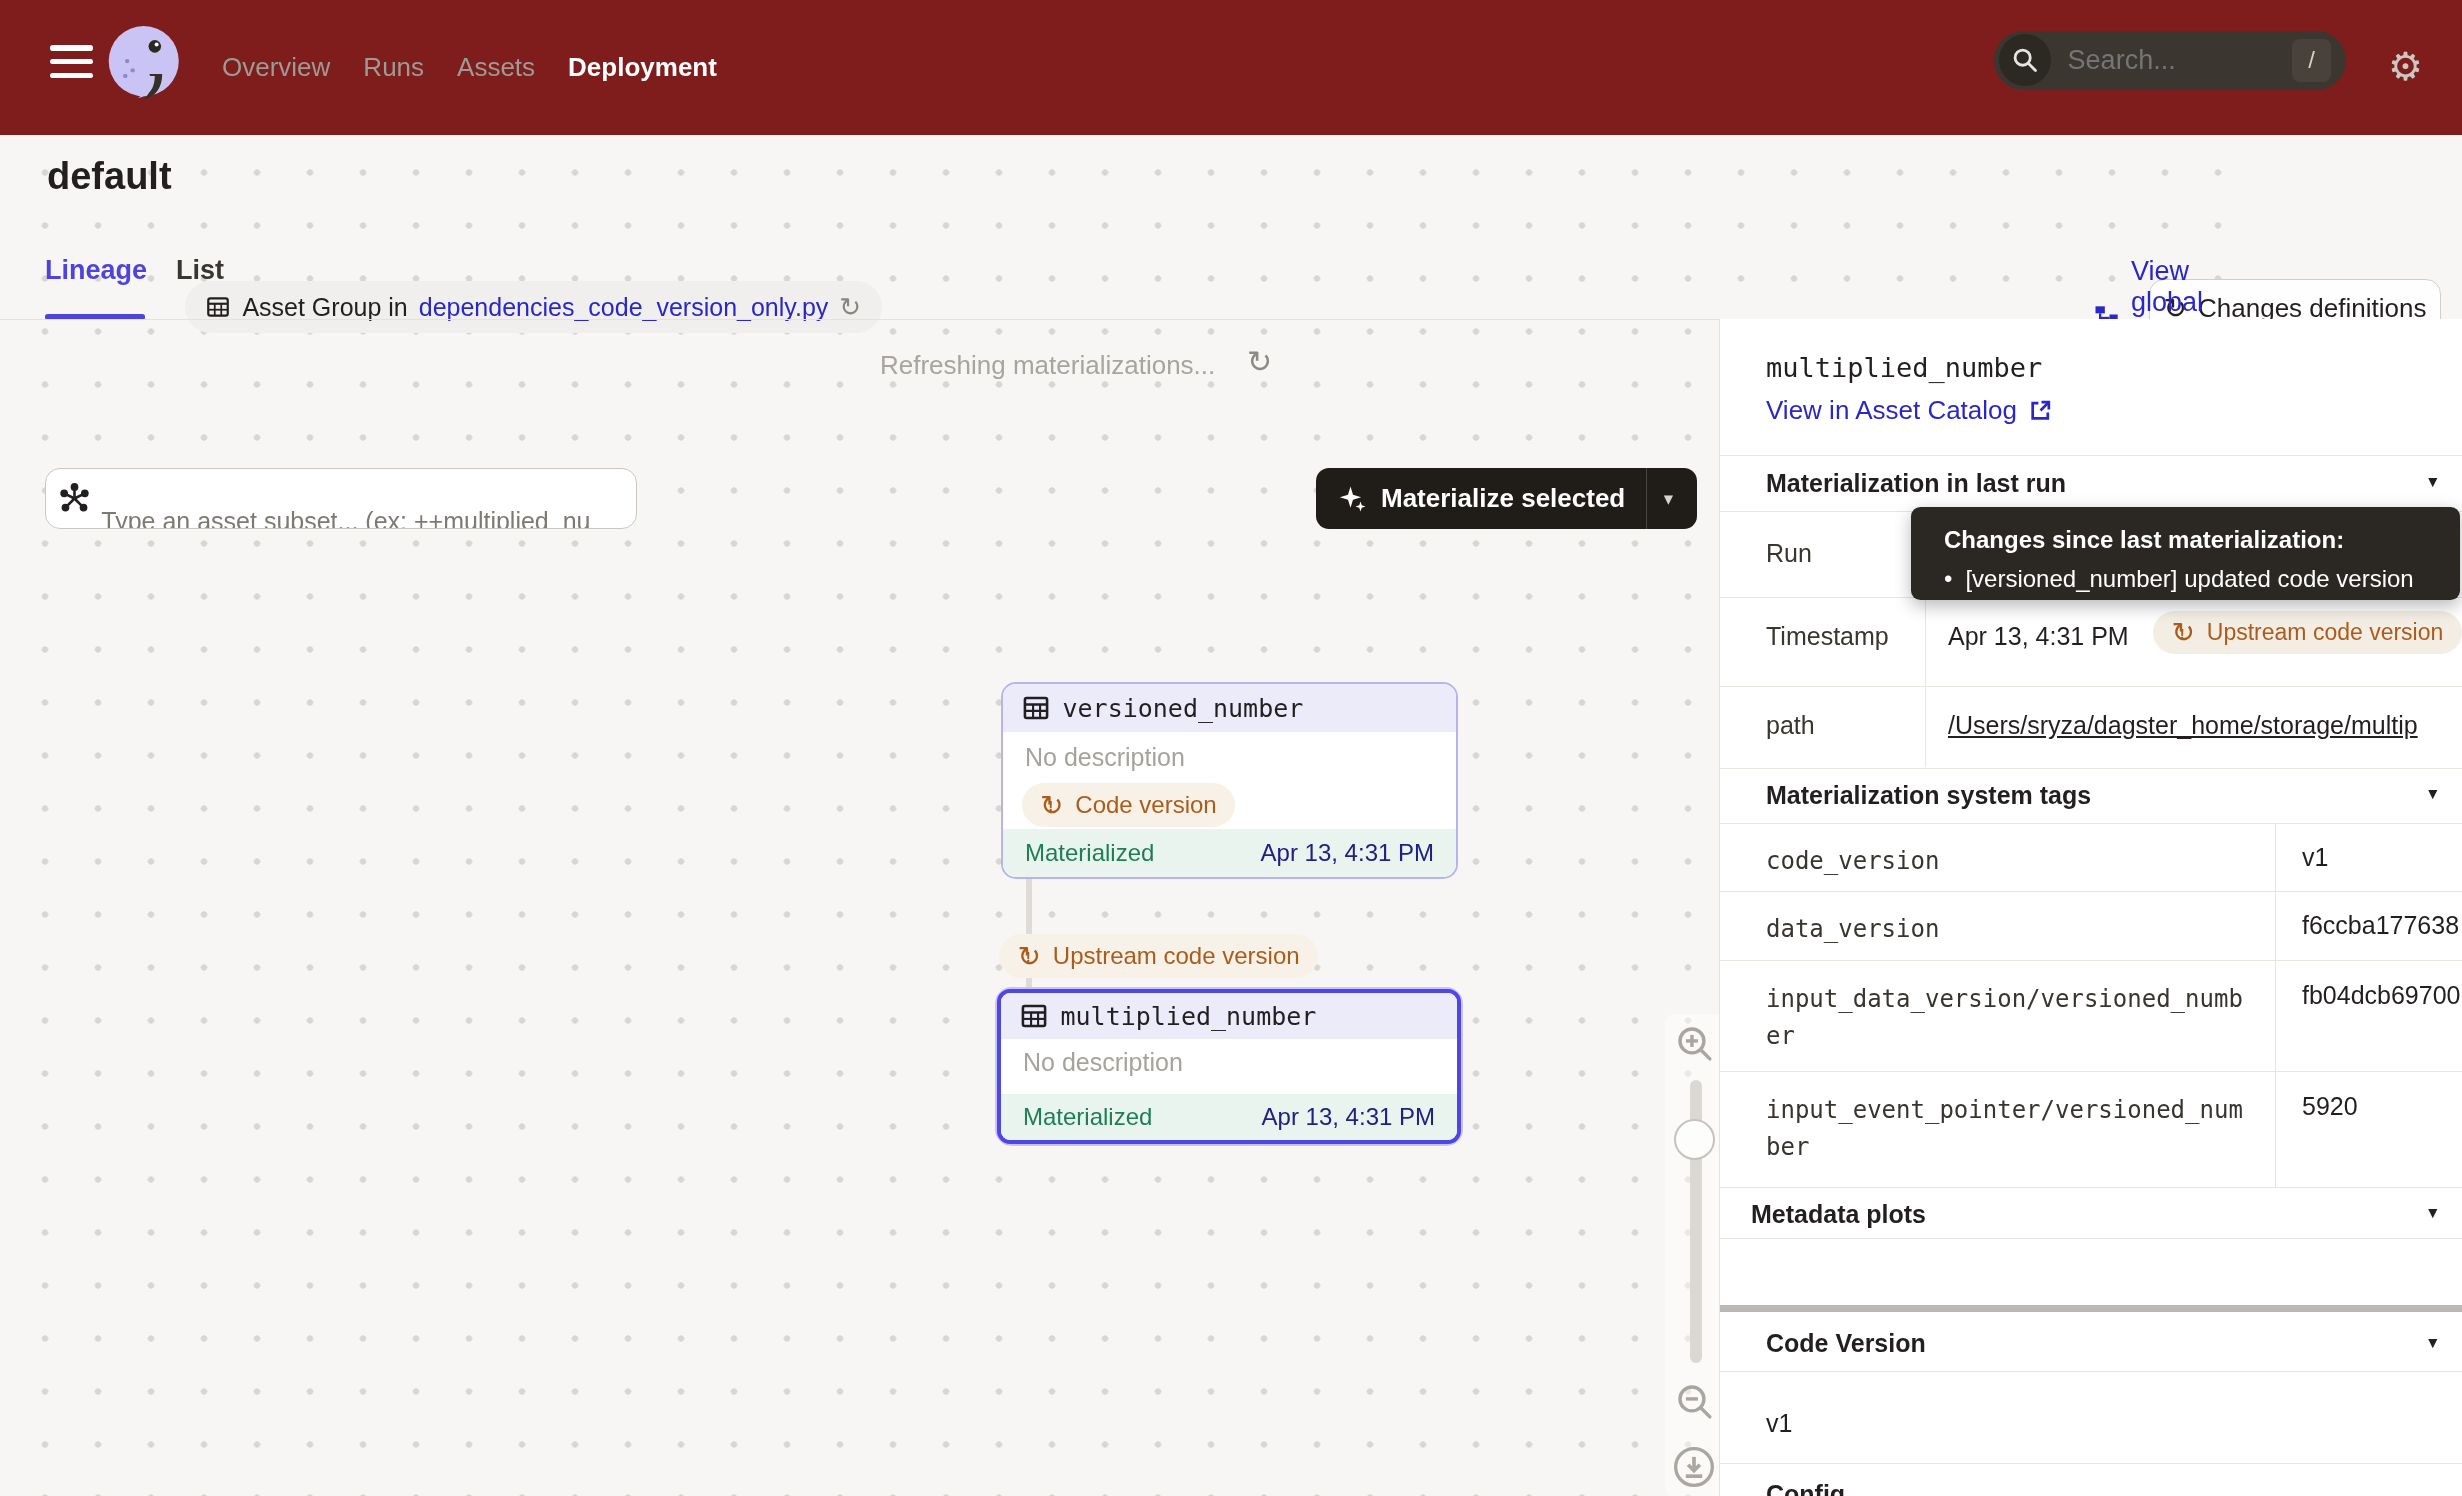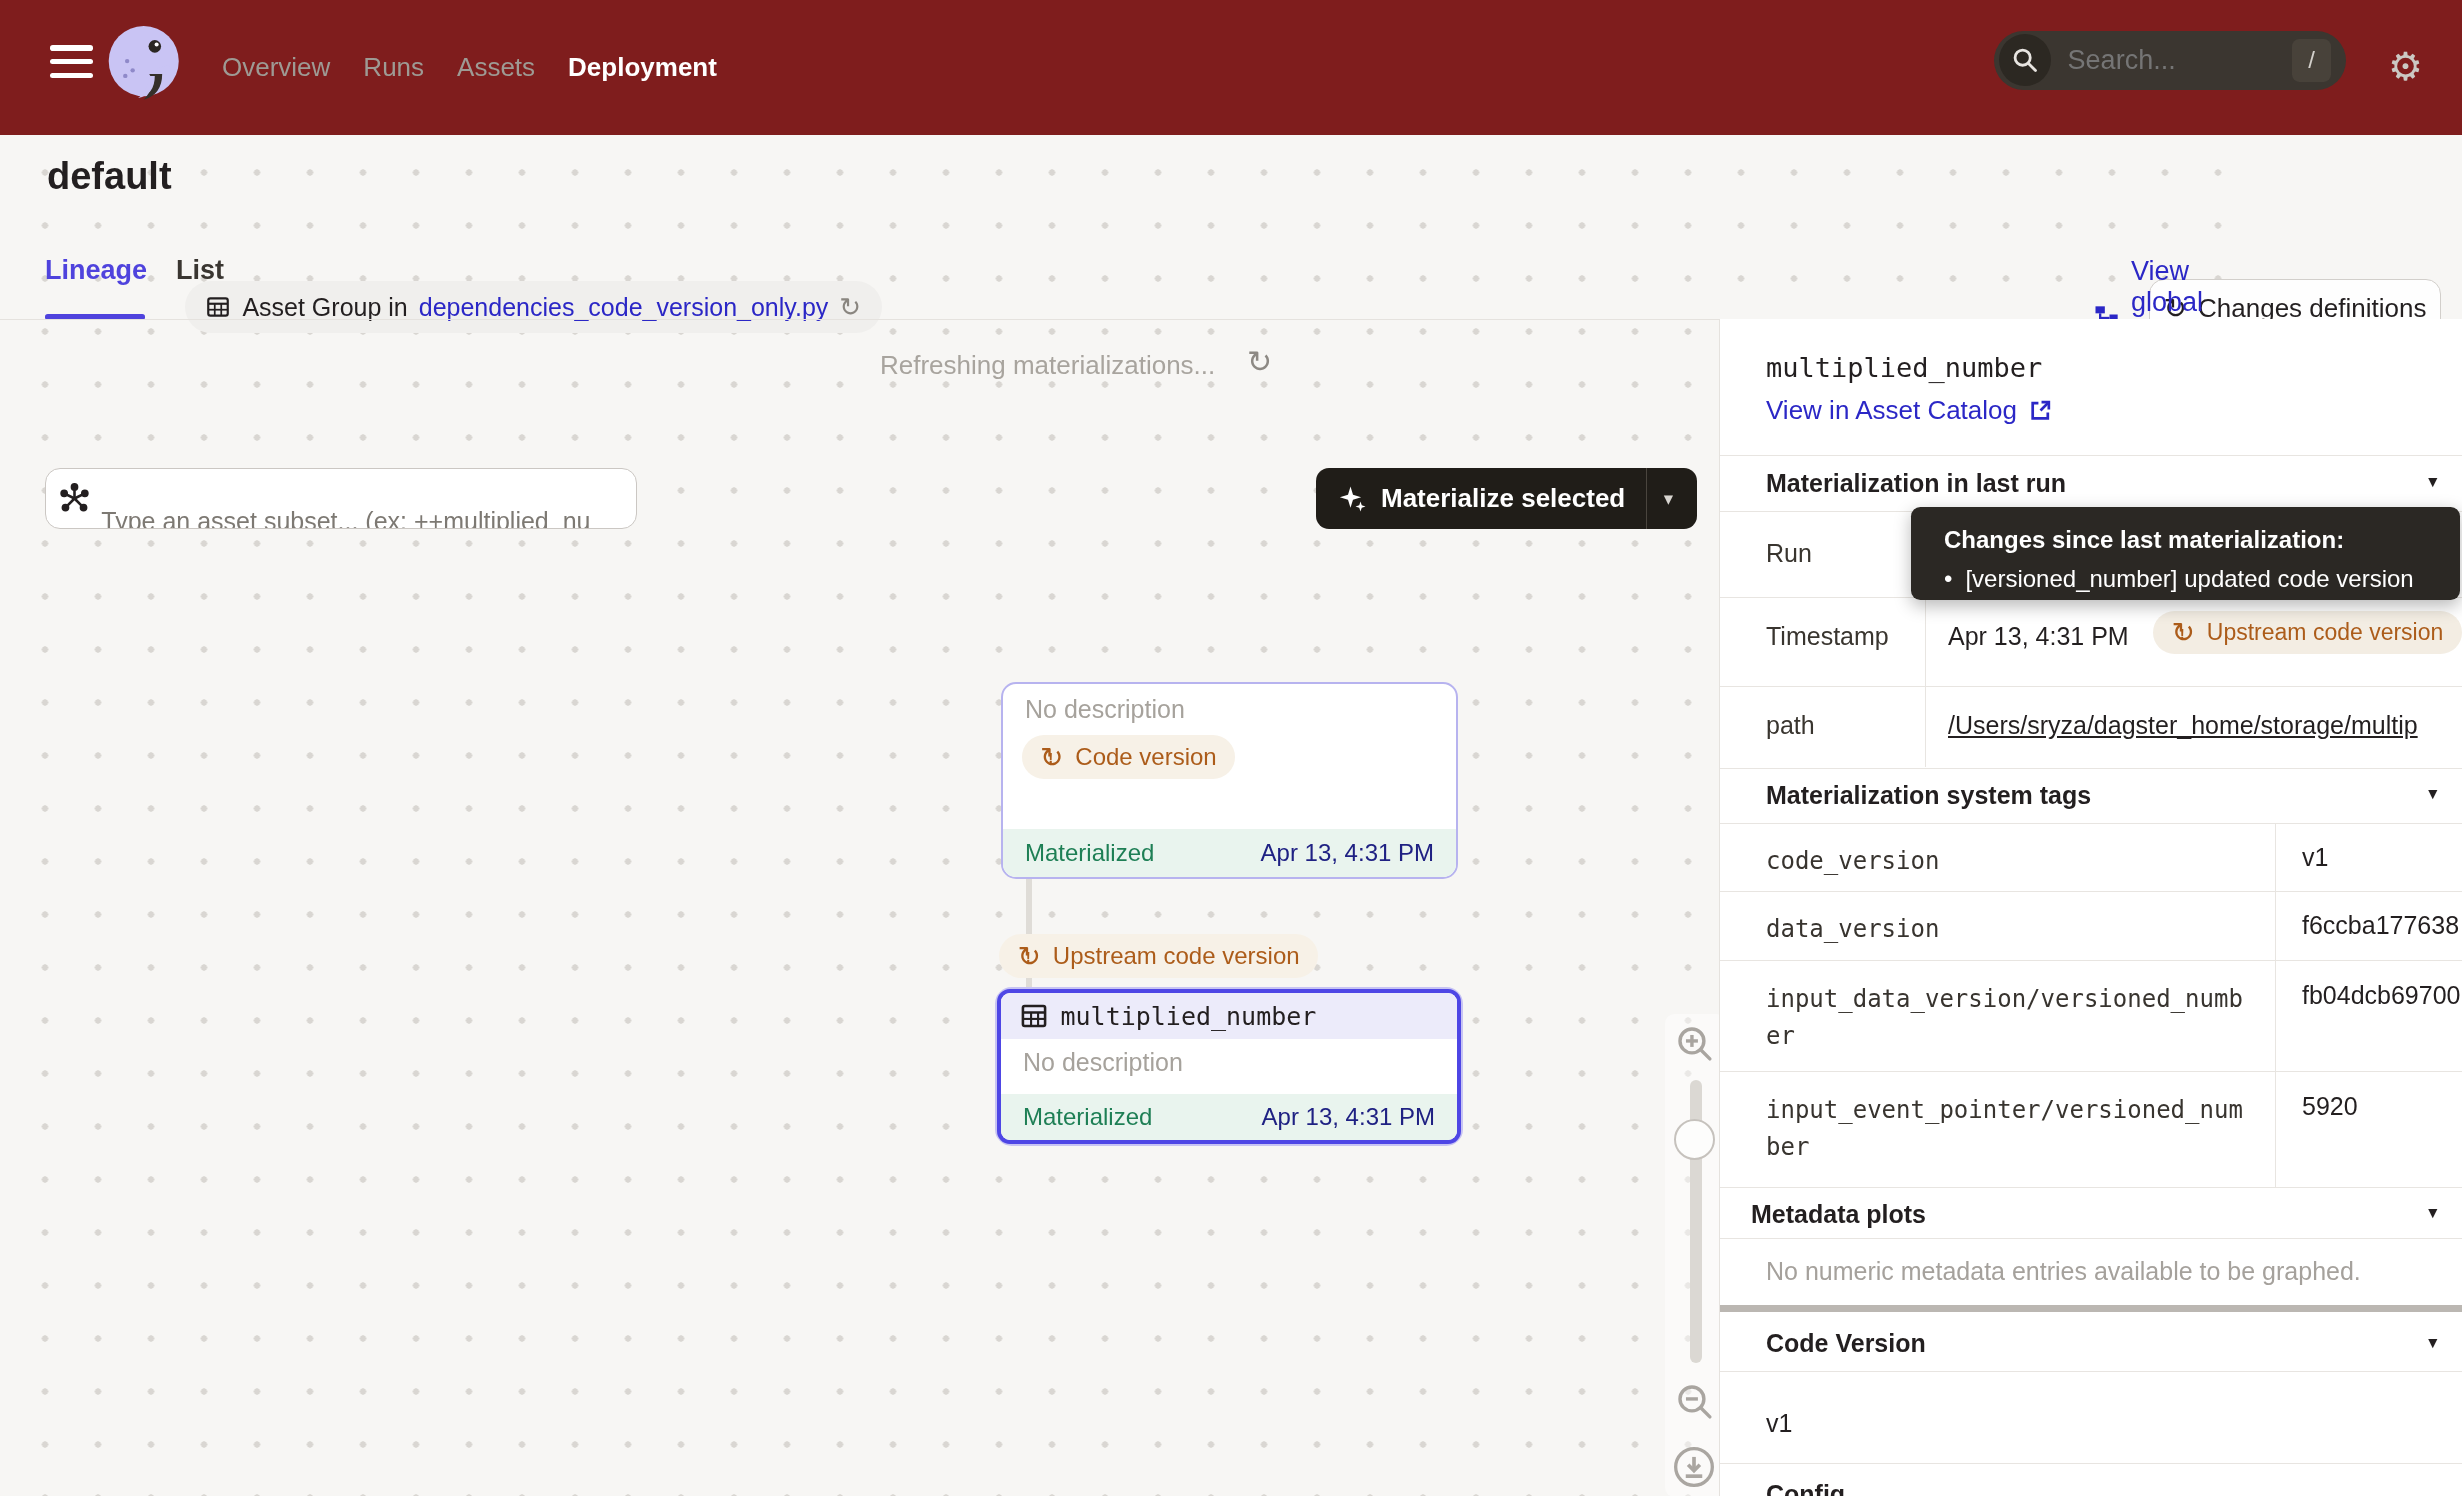--- a/index.html
+++ b/index.html
@@ -170,20 +170,32 @@
           </svg>
       </span>
       <span style="margin-left:13px;font-size:26px;font-weight:600;">Materialize selected</span>
       <span style="margin-left:20.4px;width:1.4px;height:61px;background:#4a453e;"></span>
       <span style="margin-left:16.7px;font-size:18.5px;color:#d8d5d0;">▾</span>
     </div>
 
     <div class="abs" style="left:1026px;top:735px;width:5.6px;height:122px;background:#dfdcd7;"></div>
 
     <div class="node" style="left:1001px;top:547px;width:457px;height:197px;border:2.8px solid #b7b3ef;border-radius:15px;box-sizing:border-box;">
+      <div class="node-header" style="height:48px;">
+        <span style="display:inline-flex;">
+          <svg width="28" height="28" viewBox="0 0 24 24">
+              <rect x="2.5" y="3.5" width="19" height="17" rx="1.5" fill="none" stroke="#231f20" stroke-width="2.2"></rect>
+              <line x1="2.5" y1="9" x2="21.5" y2="9" stroke="#231f20" stroke-width="2.2"></line>
+              <line x1="2.5" y1="14.5" x2="21.5" y2="14.5" stroke="#231f20" stroke-width="1.8"></line>
+              <line x1="9.5" y1="9" x2="9.5" y2="20.5" stroke="#231f20" stroke-width="1.8"></line>
+              <line x1="15.5" y1="9" x2="15.5" y2="20.5" stroke="#231f20" stroke-width="1.8"></line>
+            </svg>
+        </span>
+        <span class="mono" style="font-size:25px;">versioned_number</span>
+      </div>
       <div style="padding:11px 0 0 22px;font-size:25px;color:#a6a29c;">No description</div>
       <div style="padding:11px 0 0 18.5px;">
         <span class="cvbadge">
           <span class="cv-icon"><span>↻</span><span class="bang">!</span></span>
           <span>Code version</span>
         </span>
       </div>
       <div class="node-footer abs" style="left:0;bottom:0;width:100%;height:48px;box-sizing:border-box;">
         <span style="color:#1e7f55;">Materialized</span>
         <span style="color:#1f2183;">Apr 13, 4:31 PM</span>
@@ -303,21 +315,20 @@
     <div class="hline" style="left:0;top:752px;width:744px;"></div>
 
     <div class="abs mono tagkey" style="left:46px;top:773px;">input_event_pointer/versioned_number</div>
     <div class="abs tagval" style="left:582px;top:773px;">5920</div>
     <div class="vline" style="left:555px;top:504px;height:364px;"></div>
     <div class="hline" style="left:0;top:868px;width:744px;"></div>
 
     <div class="abs sechead" style="left:31px;top:881px;">Metadata plots</div>
     <div class="abs caret" style="left:705px;top:885px;">▼</div>
     <div class="hline" style="left:0;top:919px;width:744px;"></div>
-    <div class="abs" style="left:46px;top:938px;font-size:25px;color:#a5a19c;">No numeric metadata entries available to be graphed.</div>
     <div class="abs" style="left:0;top:986px;width:744px;height:6.5px;background:#bbb7b2;"></div>
 
     <div class="abs sechead" style="left:46px;top:1010px;">Code Version</div>
     <div class="abs caret" style="left:705px;top:1015px;">▼</div>
     <div class="hline" style="left:0;top:1052px;width:744px;"></div>
     <div class="abs" style="left:46px;top:1090px;font-size:25px;">v1</div>
     <div class="hline" style="left:0;top:1144px;width:744px;"></div>
     <div class="abs sechead" style="left:46px;top:1161px;">Config</div>
   </div>
 

